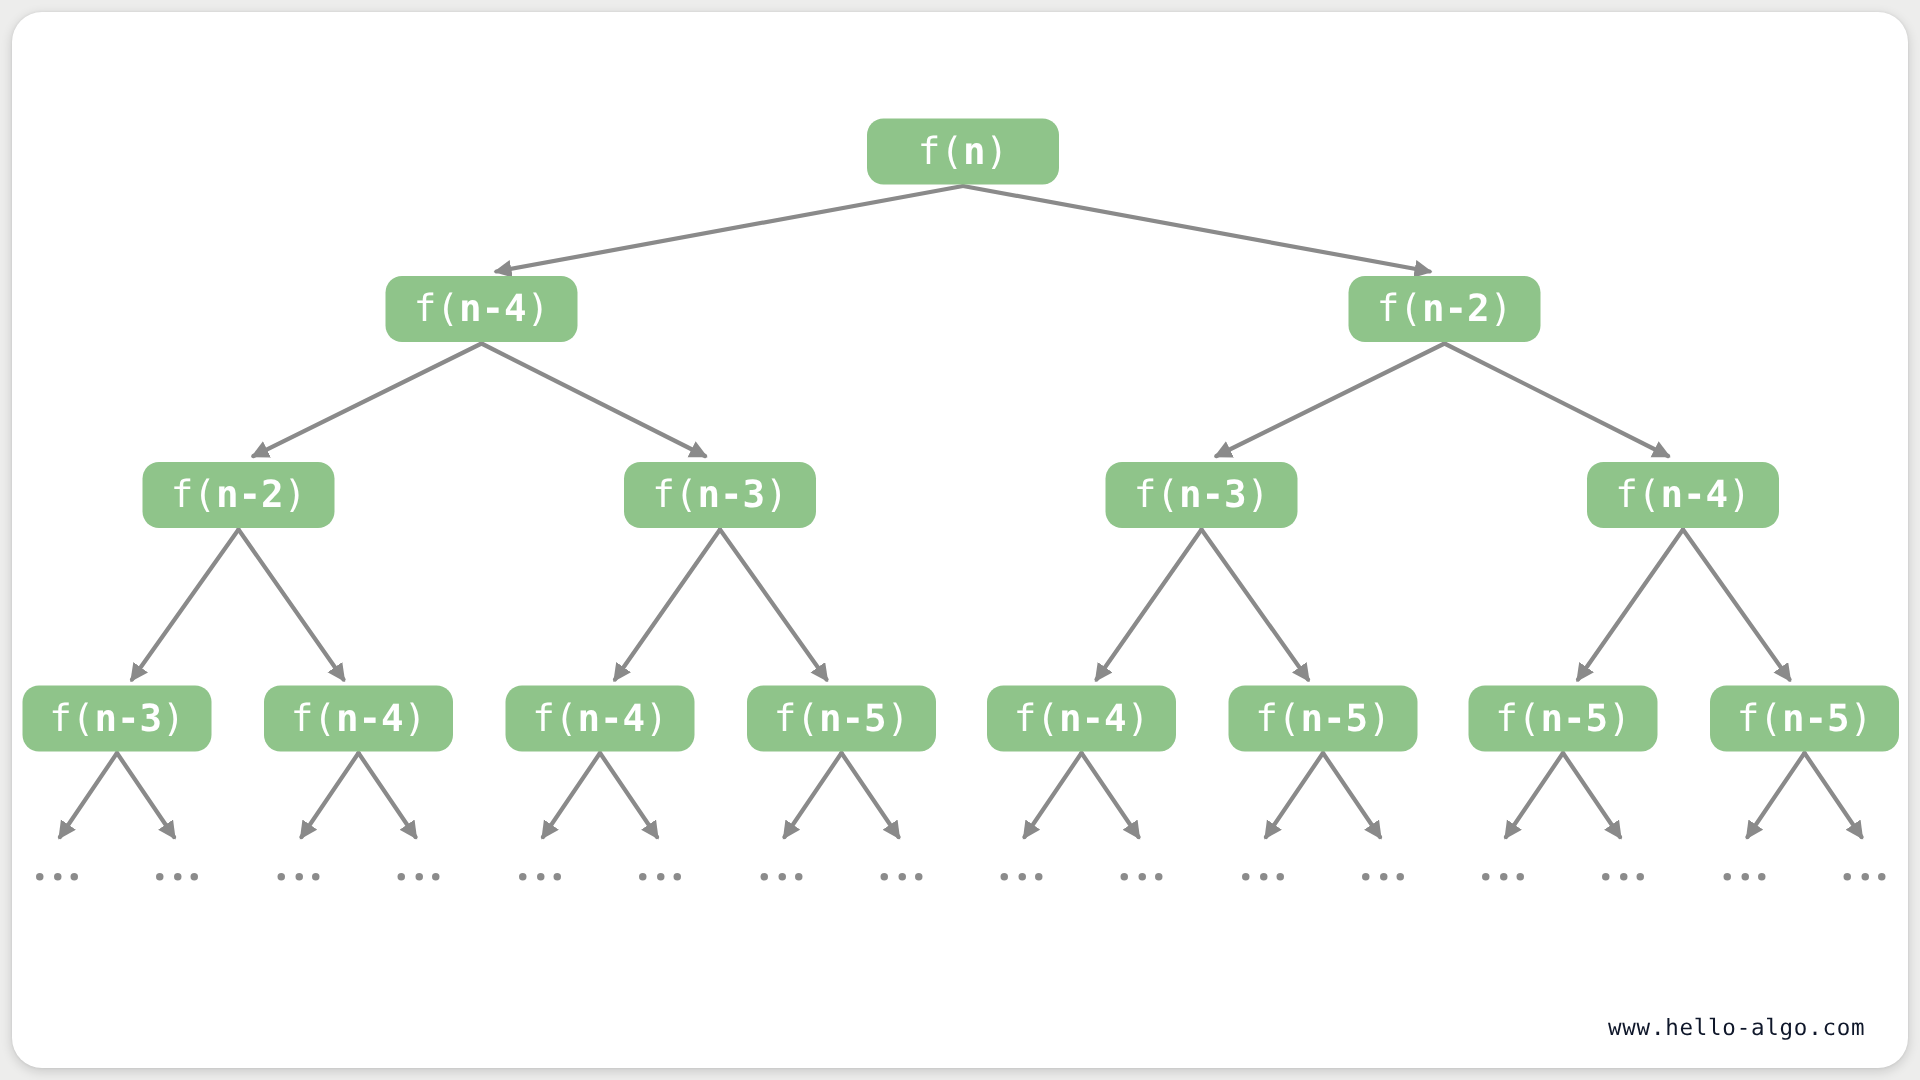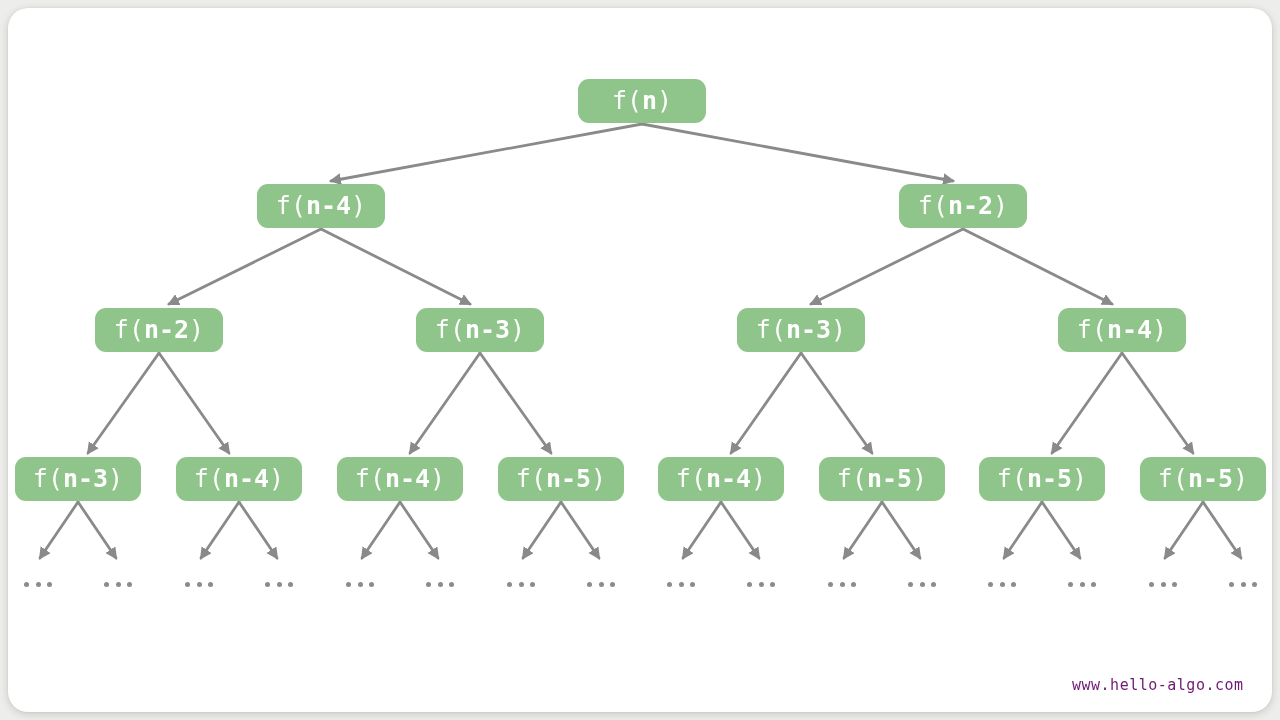--- a/index.html
+++ b/index.html
@@ -24,21 +24,21 @@
   .node .lt{font-weight:normal;}
   .node b{font-weight:bold;}
   .node.leaf{width:126px;}
   .dots{
     position:absolute;width:28px;height:6px;
     display:flex;justify-content:space-between;align-items:center;
   }
   .dots i{display:block;width:5px;height:5px;border-radius:50%;background:#8b8b8b;}
   .watermark{
     position:absolute;left:1072px;top:676px;
-    font-size:15px;letter-spacing:0.5px;color:#701a75;text-align:right;
+    font-size:15px;letter-spacing:0.5px;color:#0f172a;text-align:right;
   }
 </style>
 </head>
 <body>
 
 <div class="card"></div>
 
 <div class="stage">
 
   <svg class="edges" width="1280" height="720" viewBox="0 0 1280 720">

